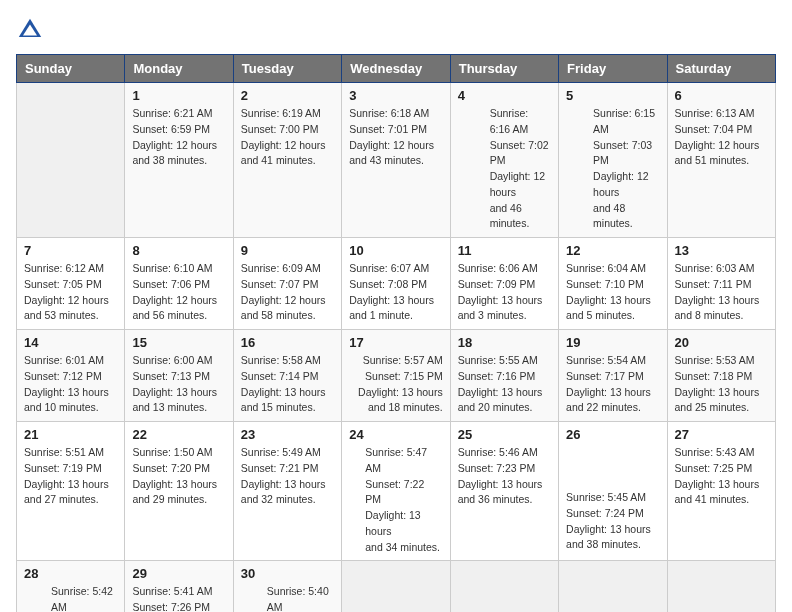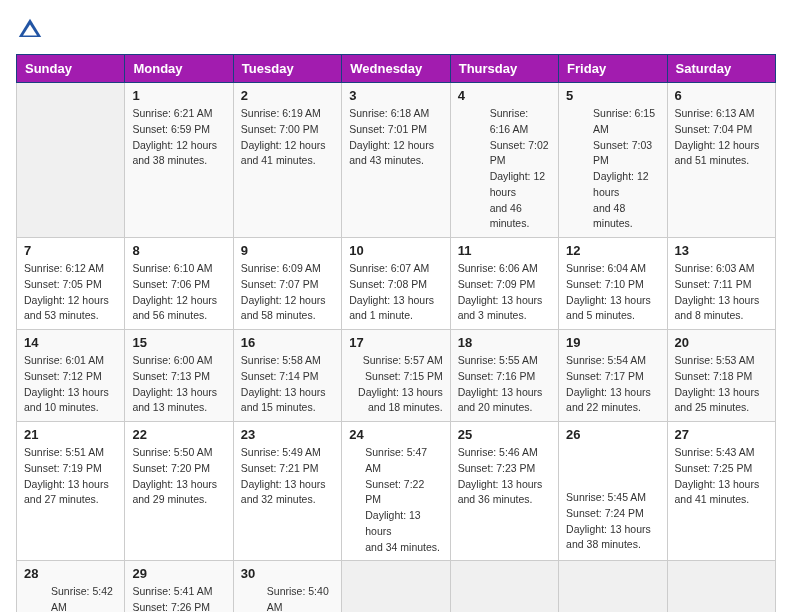--- a/index.html
+++ b/index.html
@@ -50,21 +50,21 @@
     }
     .location-title {
       font-size: 16px;
       color: #555;
     }
     table {
       width: 100%;
       border-collapse: collapse;
     }
     thead tr {
-      background-color: #a21caf;
+      background-color: #737373;
       color: #fff;
     }
     thead th {
       padding: 6px 8px;
       text-align: left;
       font-size: 13px;
       font-weight: bold;
       border: 1px solid #1a4080;
     }
     tbody tr {
@@ -281,21 +281,21 @@
       <tr>
         <td>
           <span class="day-num">21</span>
           <div class="day-info" style="white-space: pre-line;">Sunrise: 5:51 AM
 Sunset: 7:19 PM
 Daylight: 13 hours
 and 27 minutes.</div>
         </td>
         <td>
           <span class="day-num">22</span>
-          <div class="day-info" style="white-space: pre-line;">Sunrise: 5:50 AM
+          <div class="day-info" style="white-space: pre-line;">Sunrise: 1:50 AM
 Sunset: 7:20 PM
 Daylight: 13 hours
 and 29 minutes.</div>
         </td>
         <td>
           <span class="day-num">23</span>
           <div class="day-info" style="white-space: pre-line;">Sunrise: 5:49 AM
 Sunset: 7:21 PM
 Daylight: 13 hours
 and 32 minutes.</div>

